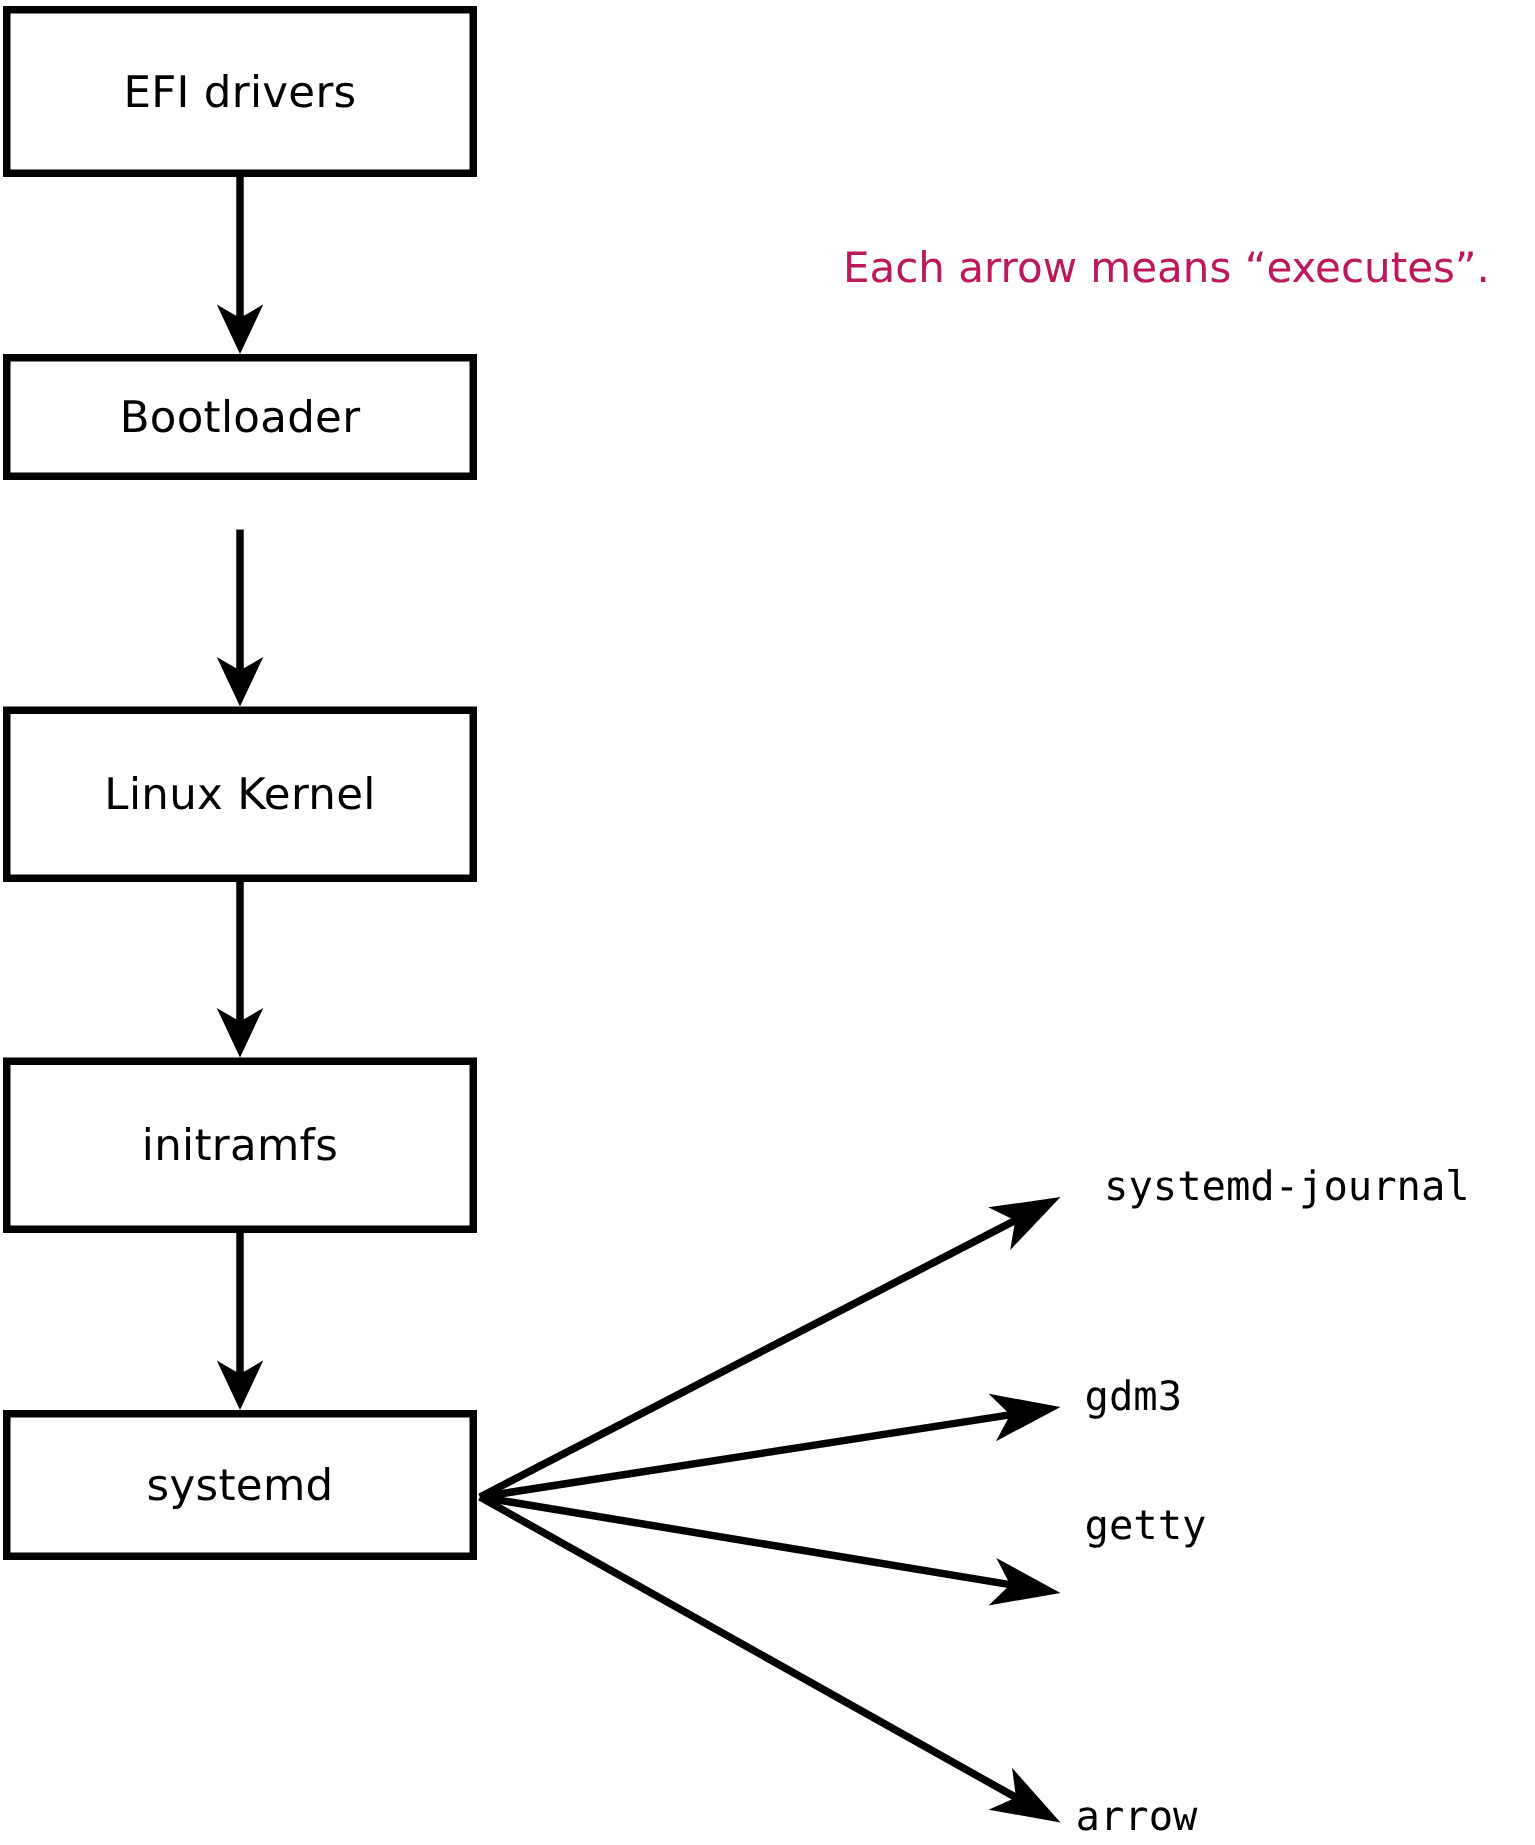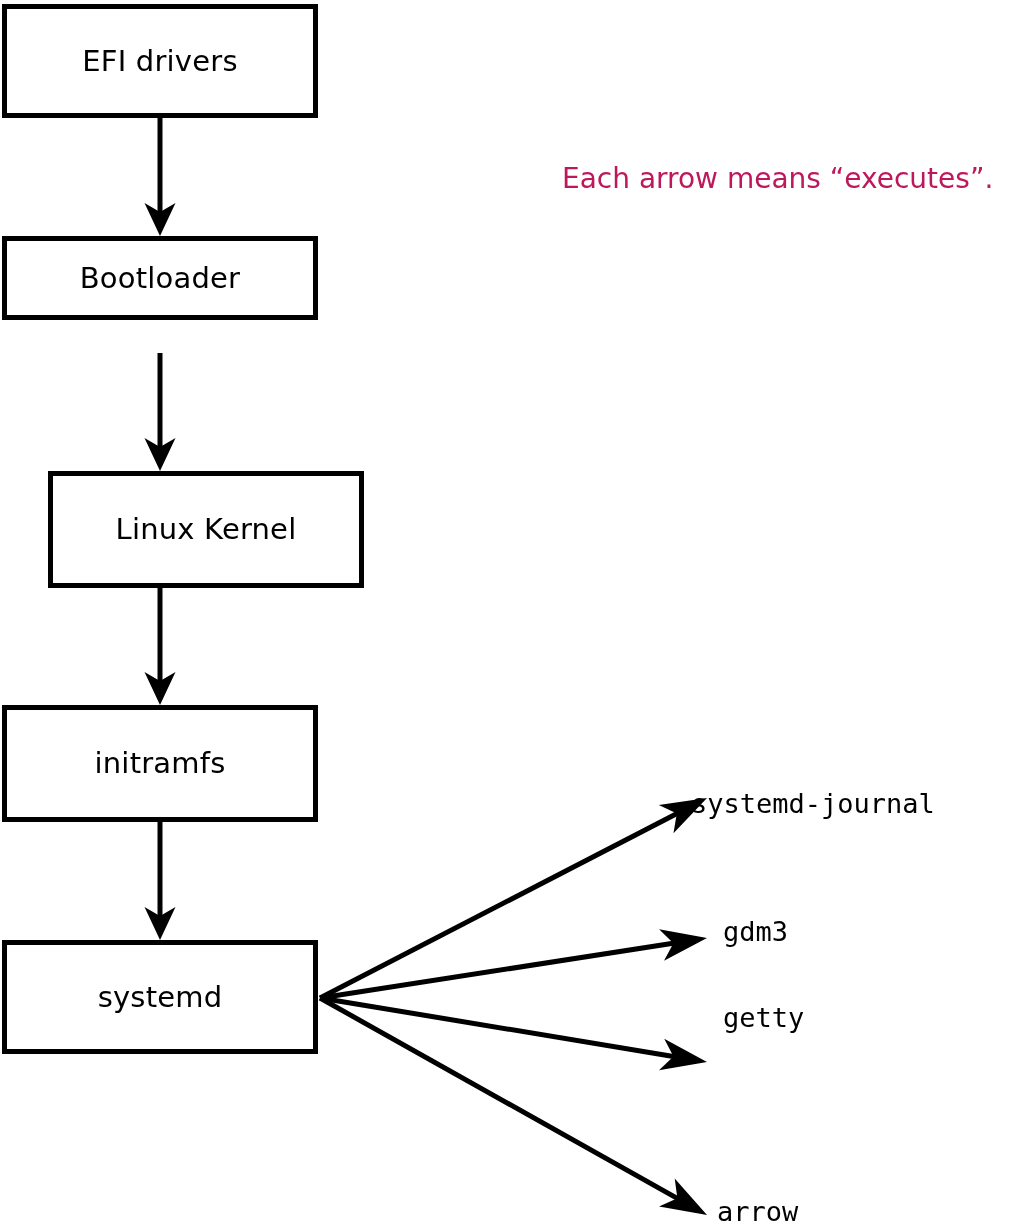--- a/index.html
+++ b/index.html
@@ -103,35 +103,35 @@
     </svg>
 
   <div class="stage" id="box-efi-drivers" style="left: 2px; top: 4px; width: 316px; height: 114px;">
     <span class="stage-label">EFI drivers</span>
   </div>
 
   <div class="stage" id="box-bootloader" style="left: 2px; top: 236px; width: 316px; height: 84px;">
     <span class="stage-label">Bootloader</span>
   </div>
 
-  <div class="stage" id="box-linux-kernel" style="left: 2px; top: 471px; width: 316px; height: 117px; margin-left: 46px;">
+  <div class="stage" id="box-linux-kernel" style="left: 2px; top: 471px; width: 316px; height: 117px;">
     <span class="stage-label">Linux Kernel</span>
   </div>
 
   <div class="stage" id="box-initramfs" style="left: 2px; top: 705px; width: 316px; height: 117px;">
     <span class="stage-label">initramfs</span>
   </div>
 
-  <div class="stage" id="box-systemd" style="left: 2px; top: 940px; width: 316px; height: 114px;">
+  <div class="stage" id="box-systemd" style="left: 2px; top: 940px; width: 316px; height: 100px;">
     <span class="stage-label">systemd</span>
   </div>
 
   <div class="note" id="annotation-note" style="left: 562px; top: 165px;">Each arrow means “executes”.</div>
 
-  <div class="svc-label" id="svc-systemd-journal" style="left: 691px; top: 778px; margin-top: 12px;">systemd-journal</div>
+  <div class="svc-label" id="svc-systemd-journal" style="left: 736px; top: 778px;">systemd-journal</div>
 
   <div class="svc-label" id="svc-gdm3" style="left: 723px; top: 918px;">gdm3</div>
 
   <div class="svc-label" id="svc-getty" style="left: 723px; top: 1004px;">getty</div>
 
   <div class="svc-label" id="svc-sshd" style="left: 717px; top: 1198px;">arrow</div>
 
 </div>
 
 </body></html>

